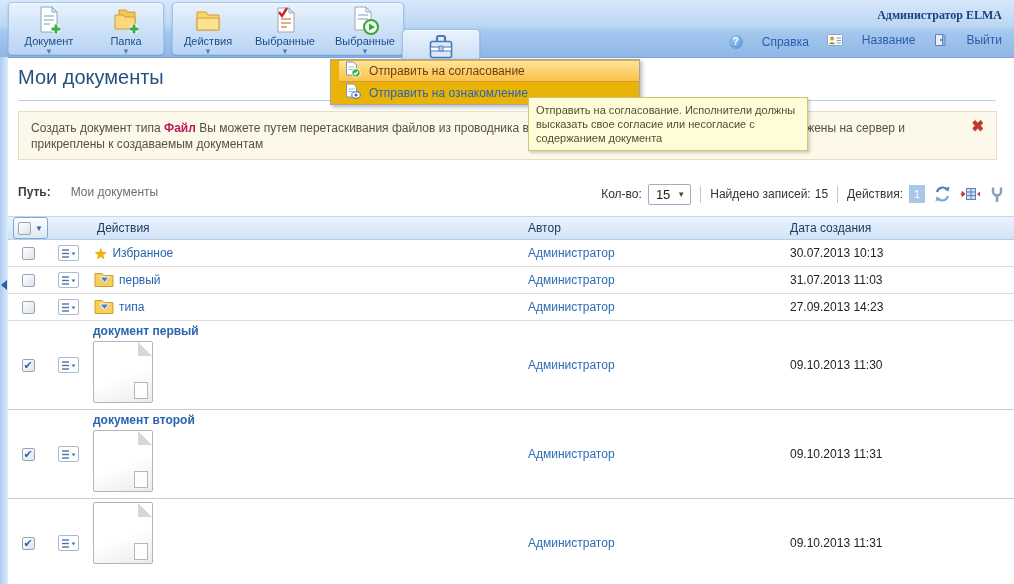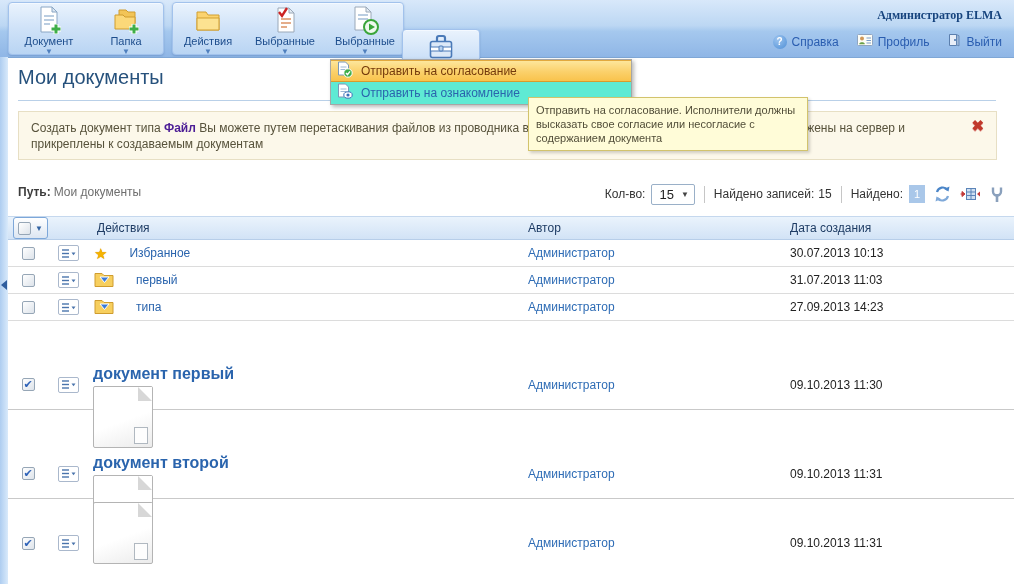--- a/index.html
+++ b/index.html
@@ -22,43 +22,43 @@
     align-items:center;
   }
   .g1{left:8px;}  .g2{left:172px;}  .g3{left:402px;margin-top:27px;}
   .tb-btn{display:flex;flex-direction:column;align-items:center;padding-top:3px;cursor:pointer;}
   .tb-btn .ticon{height:30px;display:flex;align-items:center;justify-content:center;}
   .tb-btn .tlbl{font-size:11px;color:#1d4d8c;line-height:12px;}
   .tb-btn .chev{font-size:8px;line-height:8px;color:#4f7fbe;margin-top:1px;}
   .w80{width:80px}.w74{width:74px}.w70{width:70px}.w84{width:84px}.w76{width:76px}
   .user-name{position:absolute;top:8px;right:12px;font-size:12px;font-weight:bold;color:#17447e;font-family:Liberation Serif, serif;}
   .user-links{position:absolute;top:33px;right:12px;display:flex;gap:18px;align-items:center;font-size:12px;color:#2a5db0;}
-  .user-link{display:flex;align-items:center;gap:5px;cursor:pointer;}
+  .user-link{display:flex;align-items:flex-start;gap:19px;cursor:pointer;}
   .help-badge{width:14px;height:14px;border-radius:50%;background:radial-gradient(circle at 35% 30%,#9cc4ef,#4f8fd6);
     color:#fff;font-size:10px;font-weight:bold;display:flex;align-items:center;justify-content:center;}
   .help-badge::before{content:"?";}
   
   .left-strip{position:absolute;top:57px;left:0;width:8px;height:527px;
     background:linear-gradient(90deg,#aecdf0,#d9eafb);}
   .collapse-arrow{position:absolute;top:280px;left:1px;width:0;height:0;cursor:pointer;
     border-top:5px solid transparent;border-bottom:5px solid transparent;border-right:6px solid #2f5e9e;}
   
   .page-title{position:absolute;top:66px;left:18px;font-size:20px;color:#26517c;}
   .title-rule{position:absolute;top:100px;left:18px;width:978px;border-top:1px solid #b9d0e8;}
   .banner{
     position:absolute;top:111px;left:18px;width:979px;height:49px;box-sizing:border-box;
     background:#fcf8ea;border:1px solid #e7dfc4;padding:8px 55px 8px 12px;
     font-size:12px;color:#57523b;line-height:16px;
   }
-  .banner b{color:#4c1d95;}
+  .banner b{color:#be185d;}
   .banner-close{position:absolute;top:6px;right:12px;font-size:15px;font-weight:bold;color:#c0392b;
     cursor:pointer;text-shadow:0 1px 0 #e8b0a8;}
   .banner-close::before{content:"✖";}
   .path-row{position:absolute;top:185px;left:18px;font-size:12px;color:#6e6e6e;}
-  .path-row .plabel{font-weight:bold;color:#3c3c3c;margin-right:3px;}
+  .path-row .plabel{font-weight:bold;color:#3c3c3c;margin-right:20px;}
   
   .controls{position:absolute;top:181px;right:10px;height:26px;display:flex;align-items:center;font-size:12px;color:#333;}
   .sep{width:1px;height:17px;background:#c6c6c6;margin:0 9px;}
   .select-box{display:inline-flex;align-items:center;gap:7px;margin-left:6px;padding:1px 5px 1px 7px;height:17px;
     border:1px solid #9ab0c8;border-radius:2px;background:#fff;font-size:13px;color:#222;cursor:pointer;}
   .select-box .chev{font-size:8px;color:#444;}
   .found-val{margin-left:4px;}
   .page-num{width:16px;height:18px;margin-left:6px;background:#a9c7e9;color:#fff;font-size:11px;
     display:flex;align-items:center;justify-content:center;cursor:pointer;}
   .ctl-icon{margin-left:8px;display:flex;align-items:center;cursor:pointer;}
@@ -74,37 +74,37 @@
   .hdr-cb .chev{font-size:8px;color:#3465a4;}
   .cb{width:13px;height:13px;box-sizing:border-box;border:1px solid #96a6b6;border-radius:2px;cursor:pointer;
     background:linear-gradient(135deg,#ffffff,#dde3ea);display:inline-flex;align-items:center;justify-content:center;}
   .cb.checked::after{content:"✔";font-size:11px;color:#2f63b8;line-height:1;}
   .row{border-bottom:1px solid #dcdcdc;}
   .folder-row{height:26px;}
   .doc-row{height:88px;border-bottom:1px solid #c9c9c9;}
   .ccell{display:flex;justify-content:center;}
   .row-menu{width:19px;height:14px;border:1px solid #aab8cc;border-radius:2px;background:#fff;
     display:inline-flex;align-items:center;justify-content:center;cursor:pointer;}
-  .name-cell{display:flex;align-items:center;gap:22px;padding-left:6px;color:#2a64ad;}
+  .name-cell{display:flex;align-items:center;gap:5px;padding-left:6px;color:#2a64ad;}
   .row-link{color:#2a64ad;cursor:pointer;text-decoration:none;}
   .star-icon{font-size:15px;line-height:15px;color:#f5b300;text-shadow:0 0 1px #c87d00;}
   .star-icon::before{content:"★";}
   .author-cell{color:#2e6cb5;}
   .author-cell span{cursor:pointer;}
   .date-cell{color:#222;}
   .doc-name-cell{align-self:start;display:block;padding:3px 0 0 5px;}
-  .doc-title{font-weight:bold;color:#2a64ad;font-size:16px;cursor:pointer;margin-bottom:3px;margin-top:41px;}
+  .doc-title{font-weight:bold;color:#2a64ad;font-size:12px;cursor:pointer;margin-bottom:3px;}
   .thumb{width:58px;height:60px;position:relative;border:1px solid #b4b4b4;border-radius:2px;cursor:pointer;
     background:linear-gradient(160deg,#ffffff 55%,#ebebeb 100%);}
   .thumb::before{content:"";position:absolute;top:0;right:0;
     border-bottom:14px solid #d7d7d7;border-right:14px solid #fff;}
   .thumb-badge{position:absolute;right:4px;bottom:3px;width:12px;height:15px;background:#fdfdfd;border:1px solid #b0b8c0;}
   
-  .send-menu{position:absolute;left:330px;top:59px;width:300px;z-index:30;background:#5eead4;
-    border:1px solid #a6a6a6;box-shadow:2px 2px 4px rgba(0,0,0,.28);}
+  .send-menu{position:absolute;left:330px;top:59px;width:300px;z-index:30;background:#eab308;
+    border:1px solid #a6a6a6;box-shadow:2px 2px 4px rgba(0,0,0,.28);padding-left:8px;}
   .menu-item{height:22px;display:flex;align-items:center;gap:8px;padding:0 8px 0 5px;
     font-size:12px;color:#2a64ad;cursor:pointer;box-sizing:border-box;}
   .menu-item.hl{background:linear-gradient(180deg,#fde69b 0%,#fbd06a 55%,#f9c34c 100%);
     border-top:1px solid #e2a93e;border-bottom:1px solid #d89b2e;color:#743a0c;}
   .tooltip{position:absolute;left:528px;top:97px;width:264px;z-index:40;
     background:#fffcd8;border:1px solid #d2c36c;box-shadow:2px 2px 3px rgba(0,0,0,.18);
     padding:5px 7px;font-size:11px;line-height:14px;color:#514d38;}
 </style>
 </head>
 <body>
@@ -227,21 +227,21 @@
           <rect x="0.5" y="1.5" width="15" height="11" rx="1" fill="#fdfdf6" stroke="#8fa4c0"></rect>
           <circle cx="5" cy="5.6" r="2" fill="#d09858"></circle>
           <path d="M2.2 11.3 c0-2.6 5.6-2.6 5.6 0 z" fill="#6a9e46"></path>
           <g stroke="#7a9cc8" stroke-width="1">
               <line x1="9.5" y1="5" x2="14" y2="5"></line>
               <line x1="9.5" y1="7.5" x2="14" y2="7.5"></line>
               <line x1="9.5" y1="10" x2="14" y2="10"></line>
             </g>
         </svg>
       </span>
-      <span>Профиль</span>
+      <span>Название</span>
     </span>
     <span class="user-link">
       <span>
         <svg width="14" height="14" viewBox="0 0 14 14">
           <path d="M2.5 1.5 h7 v11 h-7 z" fill="#e8eef8" stroke="#5b7fae"></path>
           <path d="M9.5 1.5 l2.5 1.2 v10.2 l-2.5-1 z" fill="#9db8d8" stroke="#5b7fae" stroke-width="0.8"></path>
           <circle cx="8" cy="7" r="0.9" fill="#3465a4"></circle>
         </svg>
       </span>
       <span>Выйти</span>
@@ -267,21 +267,21 @@
 <div class="controls">
   <span>Кол-во:</span>
   <span class="select-box">
     <span>15</span>
     <span class="chev">▼</span>
   </span>
   <span class="sep"></span>
   <span>Найдено записей:</span>
   <span class="found-val">15</span>
   <span class="sep"></span>
-  <span>Найдено:</span>
+  <span>Действия:</span>
   <span class="page-num">1</span>
   <span class="ctl-icon">
     <svg width="19" height="18" viewBox="0 0 19 18">
       <path d="M4 7 a6 6 0 0 1 10.5-2.2" fill="none" stroke="#4a85c8" stroke-width="2.2"></path>
       <path d="M16.5 1.5 l-1 5 -4.5-2.5 z" fill="#4a85c8"></path>
       <path d="M15 11 a6 6 0 0 1 -10.5 2.2" fill="none" stroke="#7fa9d9" stroke-width="2.2"></path>
       <path d="M2.5 16.5 l1-5 4.5 2.5 z" fill="#7fa9d9"></path>
     </svg>
   </span>
   <span class="ctl-icon">

